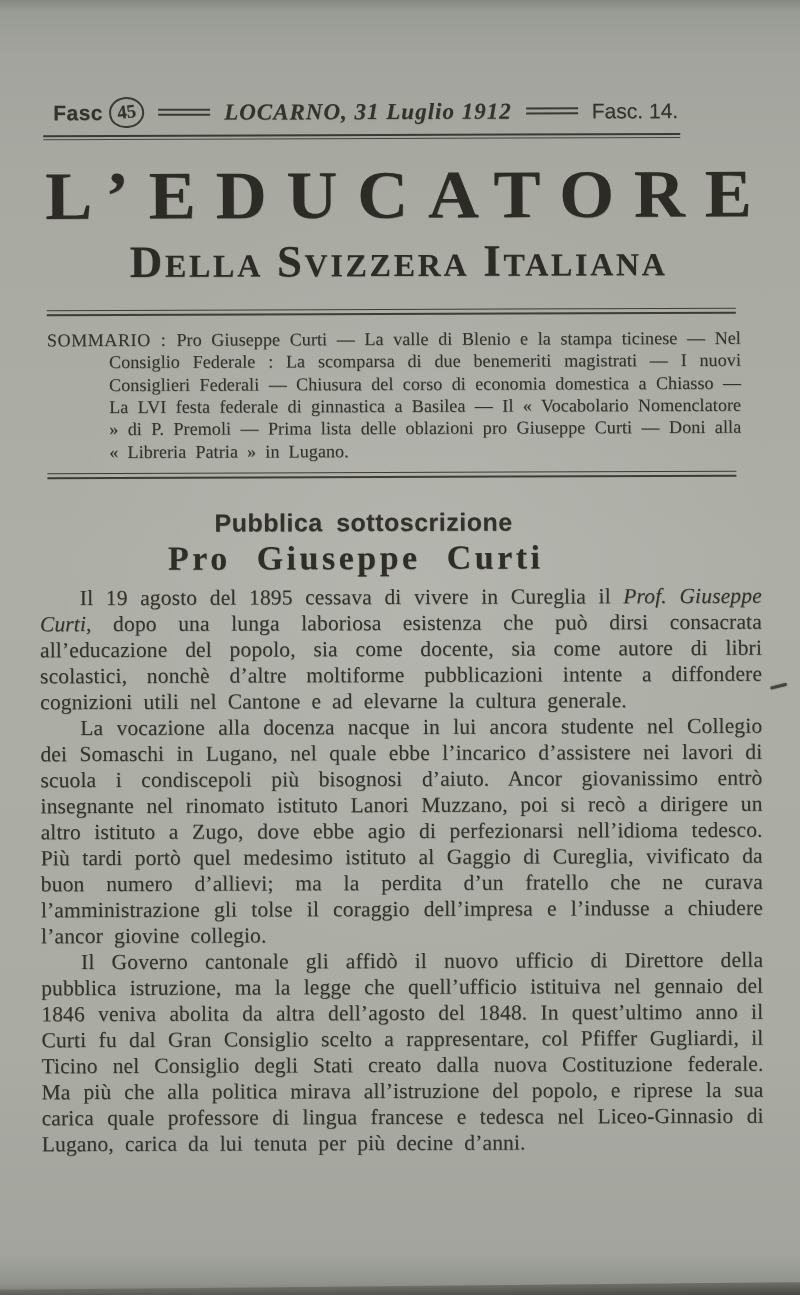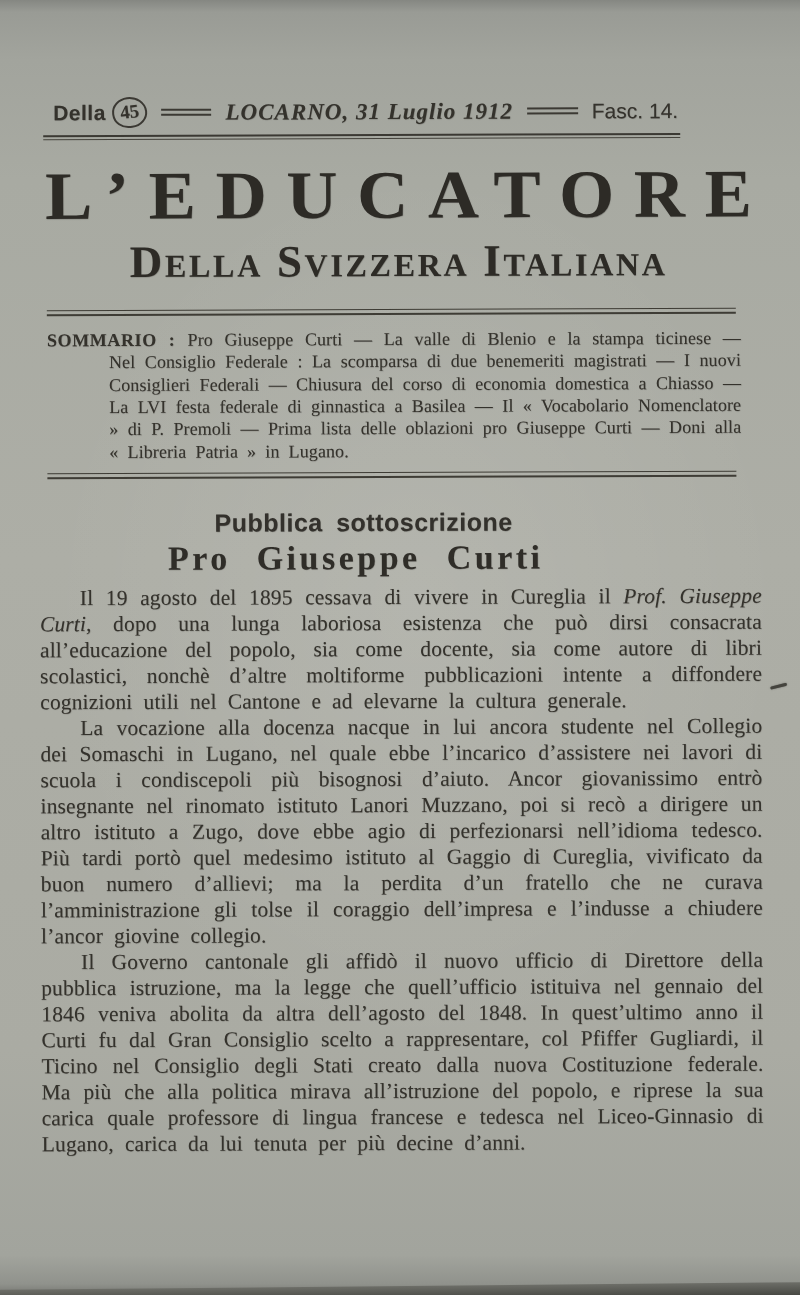--- a/index.html
+++ b/index.html
@@ -68,21 +68,21 @@
   .rule-dbl { margin: 22px 63px 0 48px; height: 6px; border-top: 1.5px solid #3e3c35; border-bottom: 2px solid #3e3c35; }
   .rule-dbl.below-summary { margin-top: 10px; }
   
   .sommario {
     margin: 13px 58px 0 48px;
     font-size: 18px; line-height: 22.4px;
     text-align: justify;
     padding-left: 62px; text-indent: -62px;
     word-spacing: 4.5px; letter-spacing: 0.1px;
   }
-  .sommario-label { letter-spacing: 0.6px; font-weight: bold; }
+  .sommario-label { letter-spacing: 0.6px; }
   
   .kicker {
     margin-top: 30px; text-align: center; padding-right: 72px;
     font-family: "Liberation Sans", sans-serif;
     font-weight: bold; font-size: 25px; line-height: 29px;
     letter-spacing: 0.5px; word-spacing: 6px;
     color: #33312c;
   }
   .article-title {
     margin-top: 1px; text-align: center; padding-right: 88px;
@@ -107,21 +107,21 @@
 </style>
 </head>
 <body>
 
 <div class="paper"></div>
 <div class="vignette"></div>
 
 <div class="content">
 
   <header class="issue-line">
-    <span class="anno-label">Della</span>
+    <span class="anno-label">Fasc</span>
     <span class="anno-num">45</span>
     <span class="hseg"></span>
     <span class="place-date">LOCARNO, 31 Luglio 1912</span>
     <span class="hseg"></span>
     <span class="fasc">Fasc. 14.</span>
   </header>
   <div class="header-underline"></div>
 
   <h1 class="masthead">L’EDUCATORE</h1>
   <h2 class="masthead-sub">Della Svizzera Italiana</h2>

